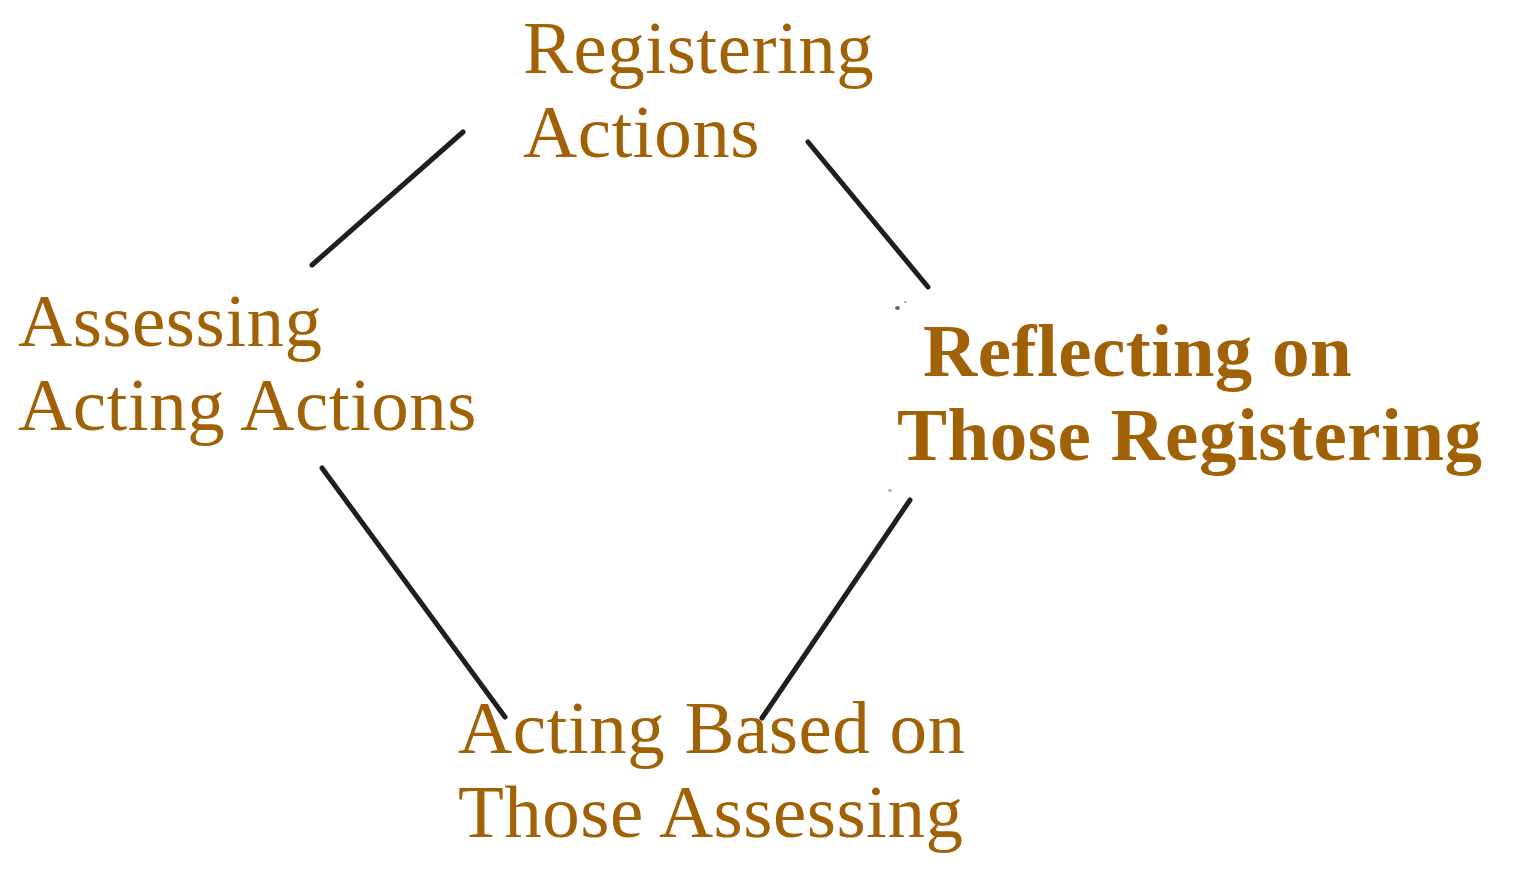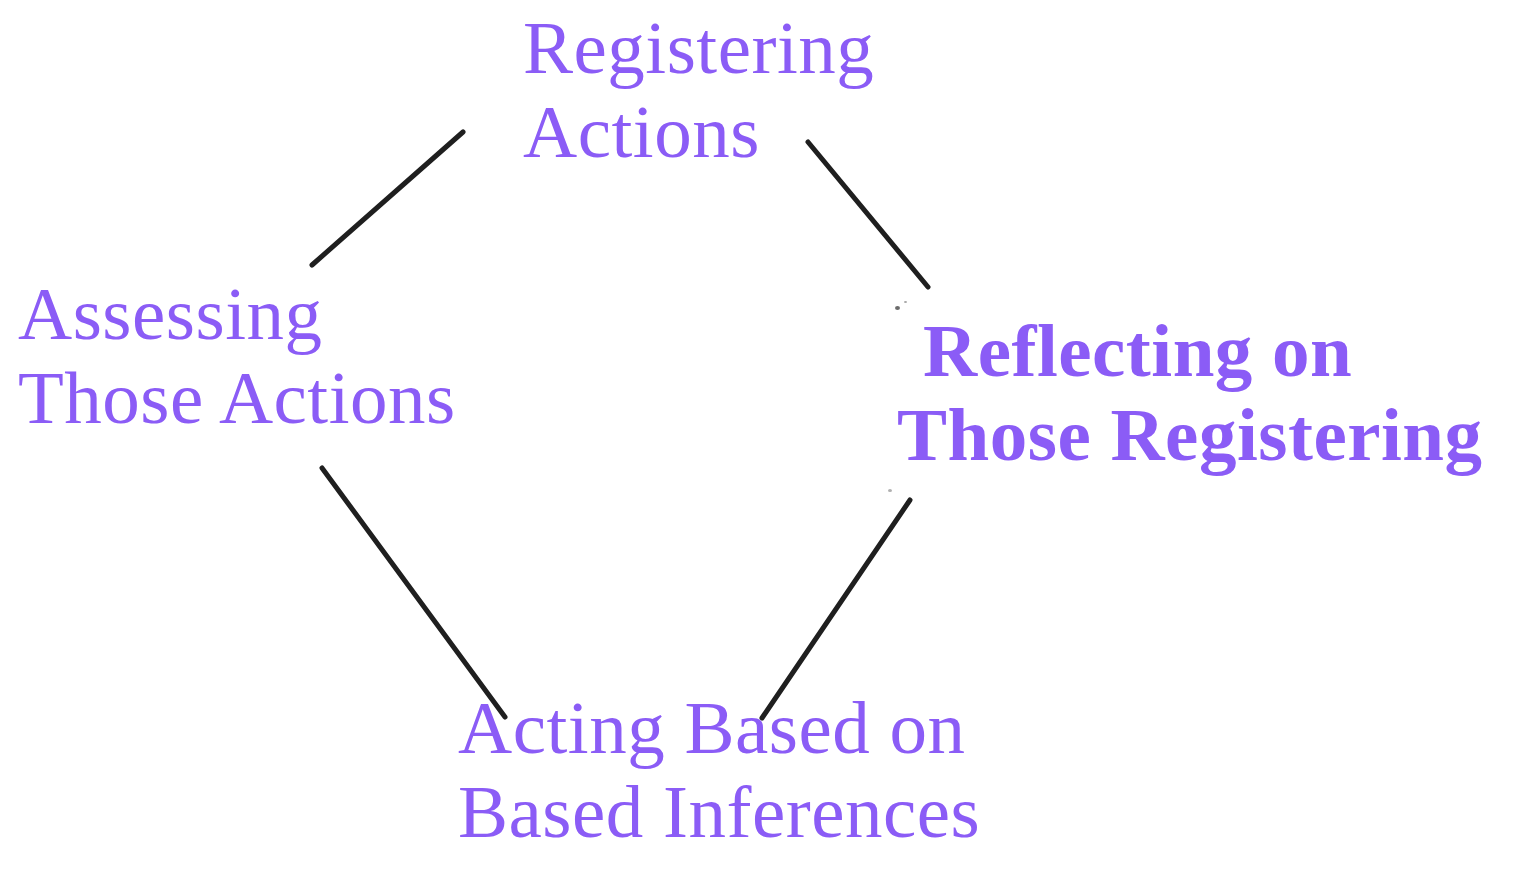--- a/index.html
+++ b/index.html
@@ -20,25 +20,25 @@
     left: 0;
     top: 0;
     width: 1537px;
     height: 894px;
   }
   .node {
     position: absolute;
     font-size: 75px;
     line-height: 84px;
     letter-spacing: 0.5px;
-    color: #8b5cf6;
+    color: #a16207;
     white-space: nowrap;
   }
   .node--top    { left: 523px; top: 6px;   }
-  .node--left   { left: 18px;  top: 272px; }
+  .node--left   { left: 18px;  top: 279px; }
   .node--right  { left: 897px; top: 309px; font-weight: bold; }
   .node--bottom { left: 458px; top: 686px; }
   .node--right .node-line--first { padding-left: 26px; }
   .speck {
     position: absolute;
     border-radius: 50%;
     background: #3a3a3a;
   }
 </style>
 </head>
@@ -58,24 +58,24 @@
     <div class="node-line">Actions</div>
   </div>
 
   <div class="node node--right">
     <div class="node-line node-line--first">Reflecting on</div>
     <div class="node-line">Those Registering</div>
   </div>
 
   <div class="node node--bottom">
     <div class="node-line">Acting Based on</div>
-    <div class="node-line">Based Inferences</div>
+    <div class="node-line">Those Assessing</div>
   </div>
 
   <div class="node node--left">
     <div class="node-line">Assessing</div>
-    <div class="node-line">Those Actions</div>
+    <div class="node-line">Acting Actions</div>
   </div>
 
 <div class="speck" style="left: 895px; top: 306px; width: 5px; height: 4px; opacity: 0.75;"></div>
     <div class="speck" style="left: 904px; top: 301px; width: 3px; height: 2px; opacity: 0.45;"></div>
     <div class="speck" style="left: 888px; top: 489px; width: 4px; height: 3px; opacity: 0.4;"></div>
   </div>
 
 </body></html>

